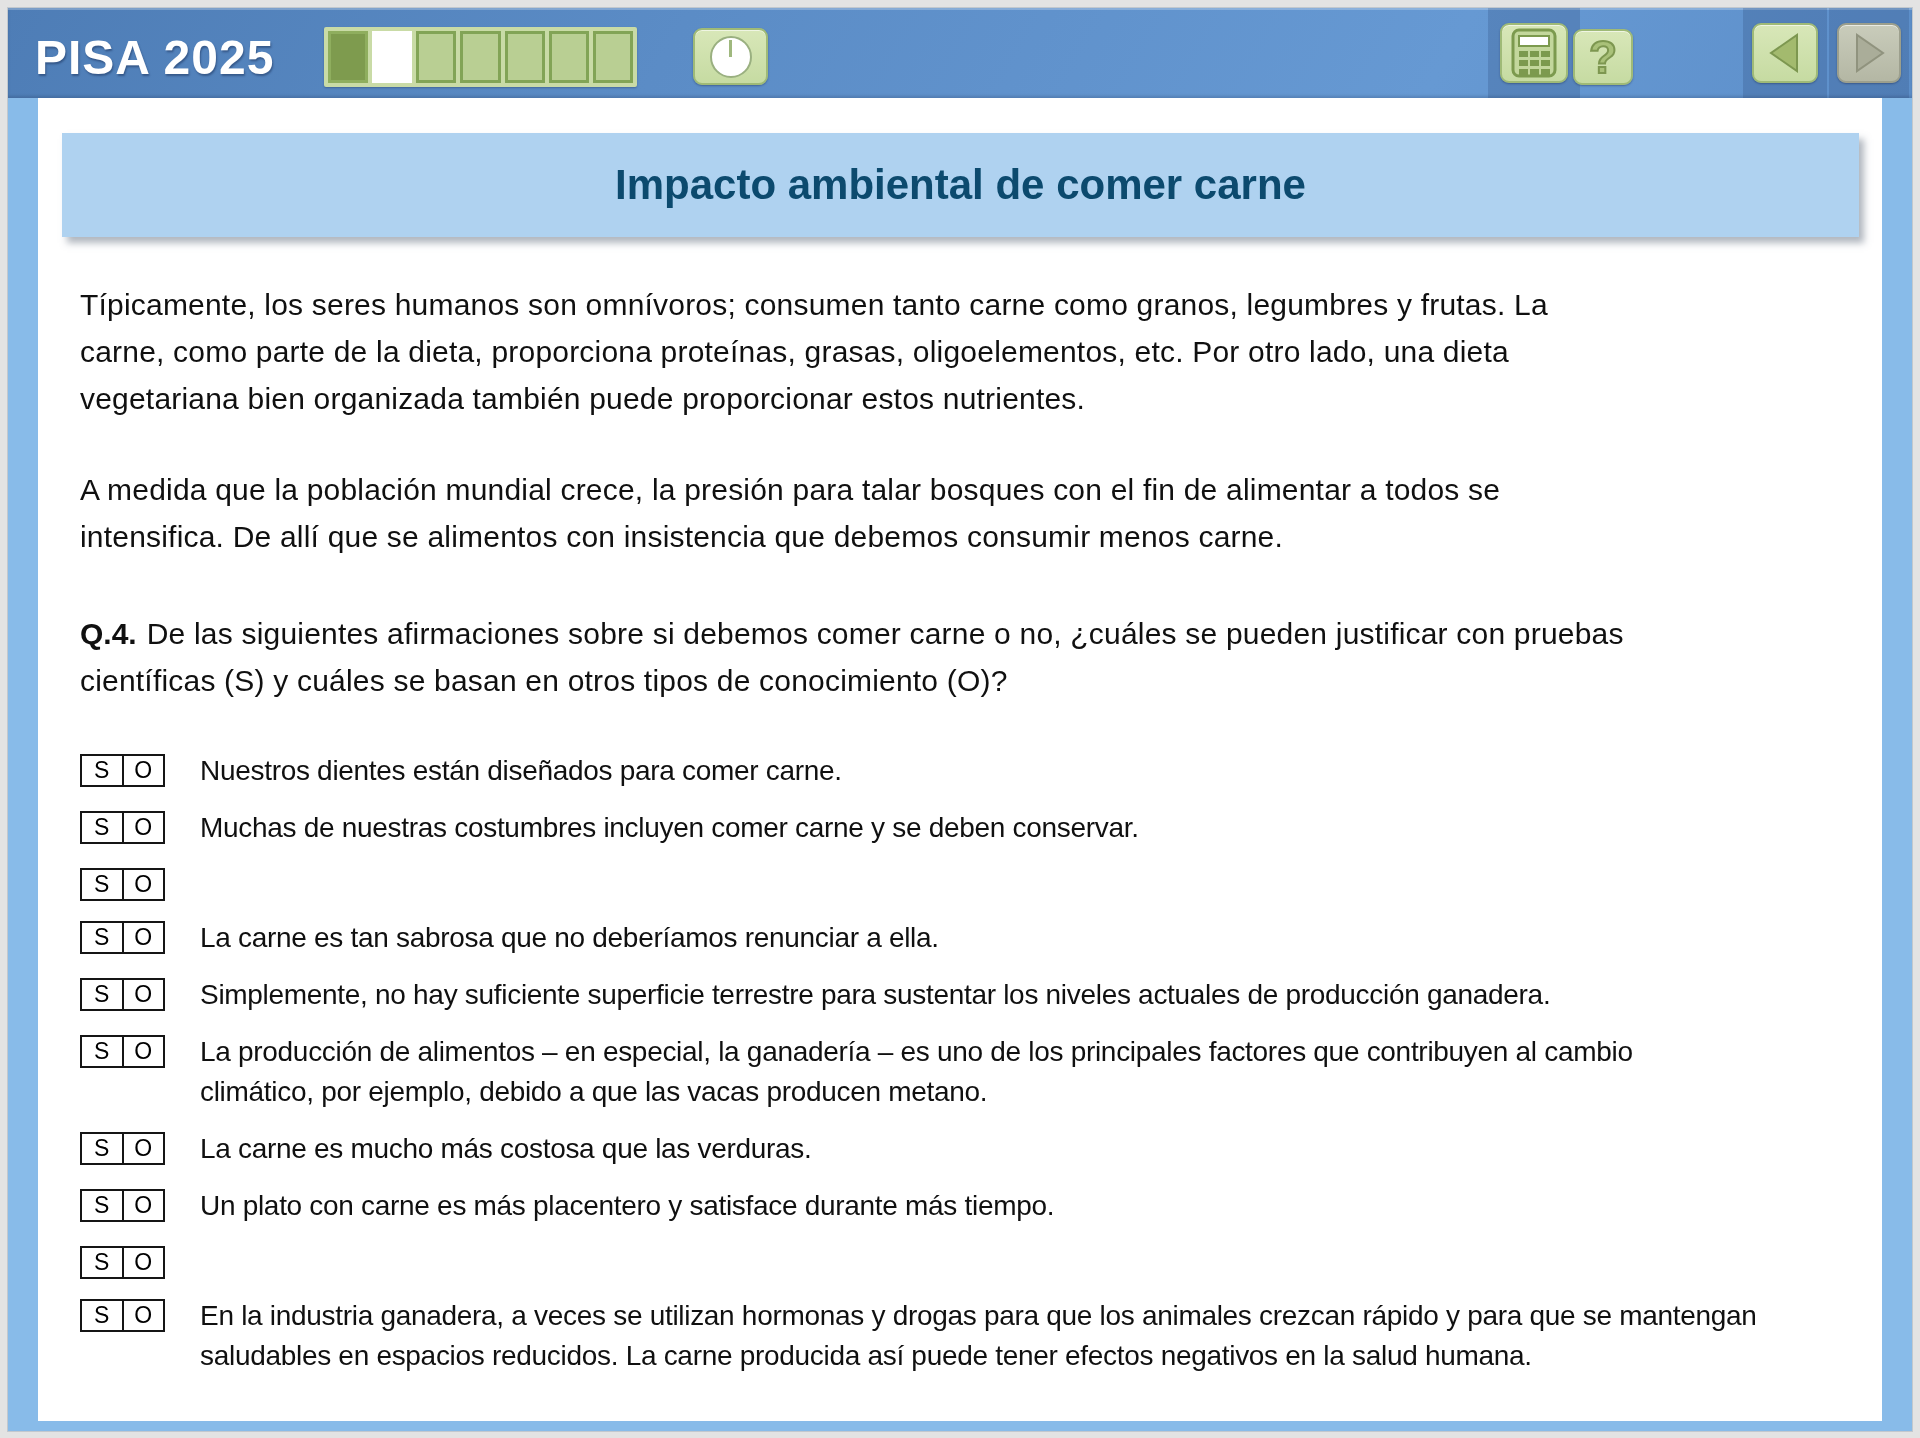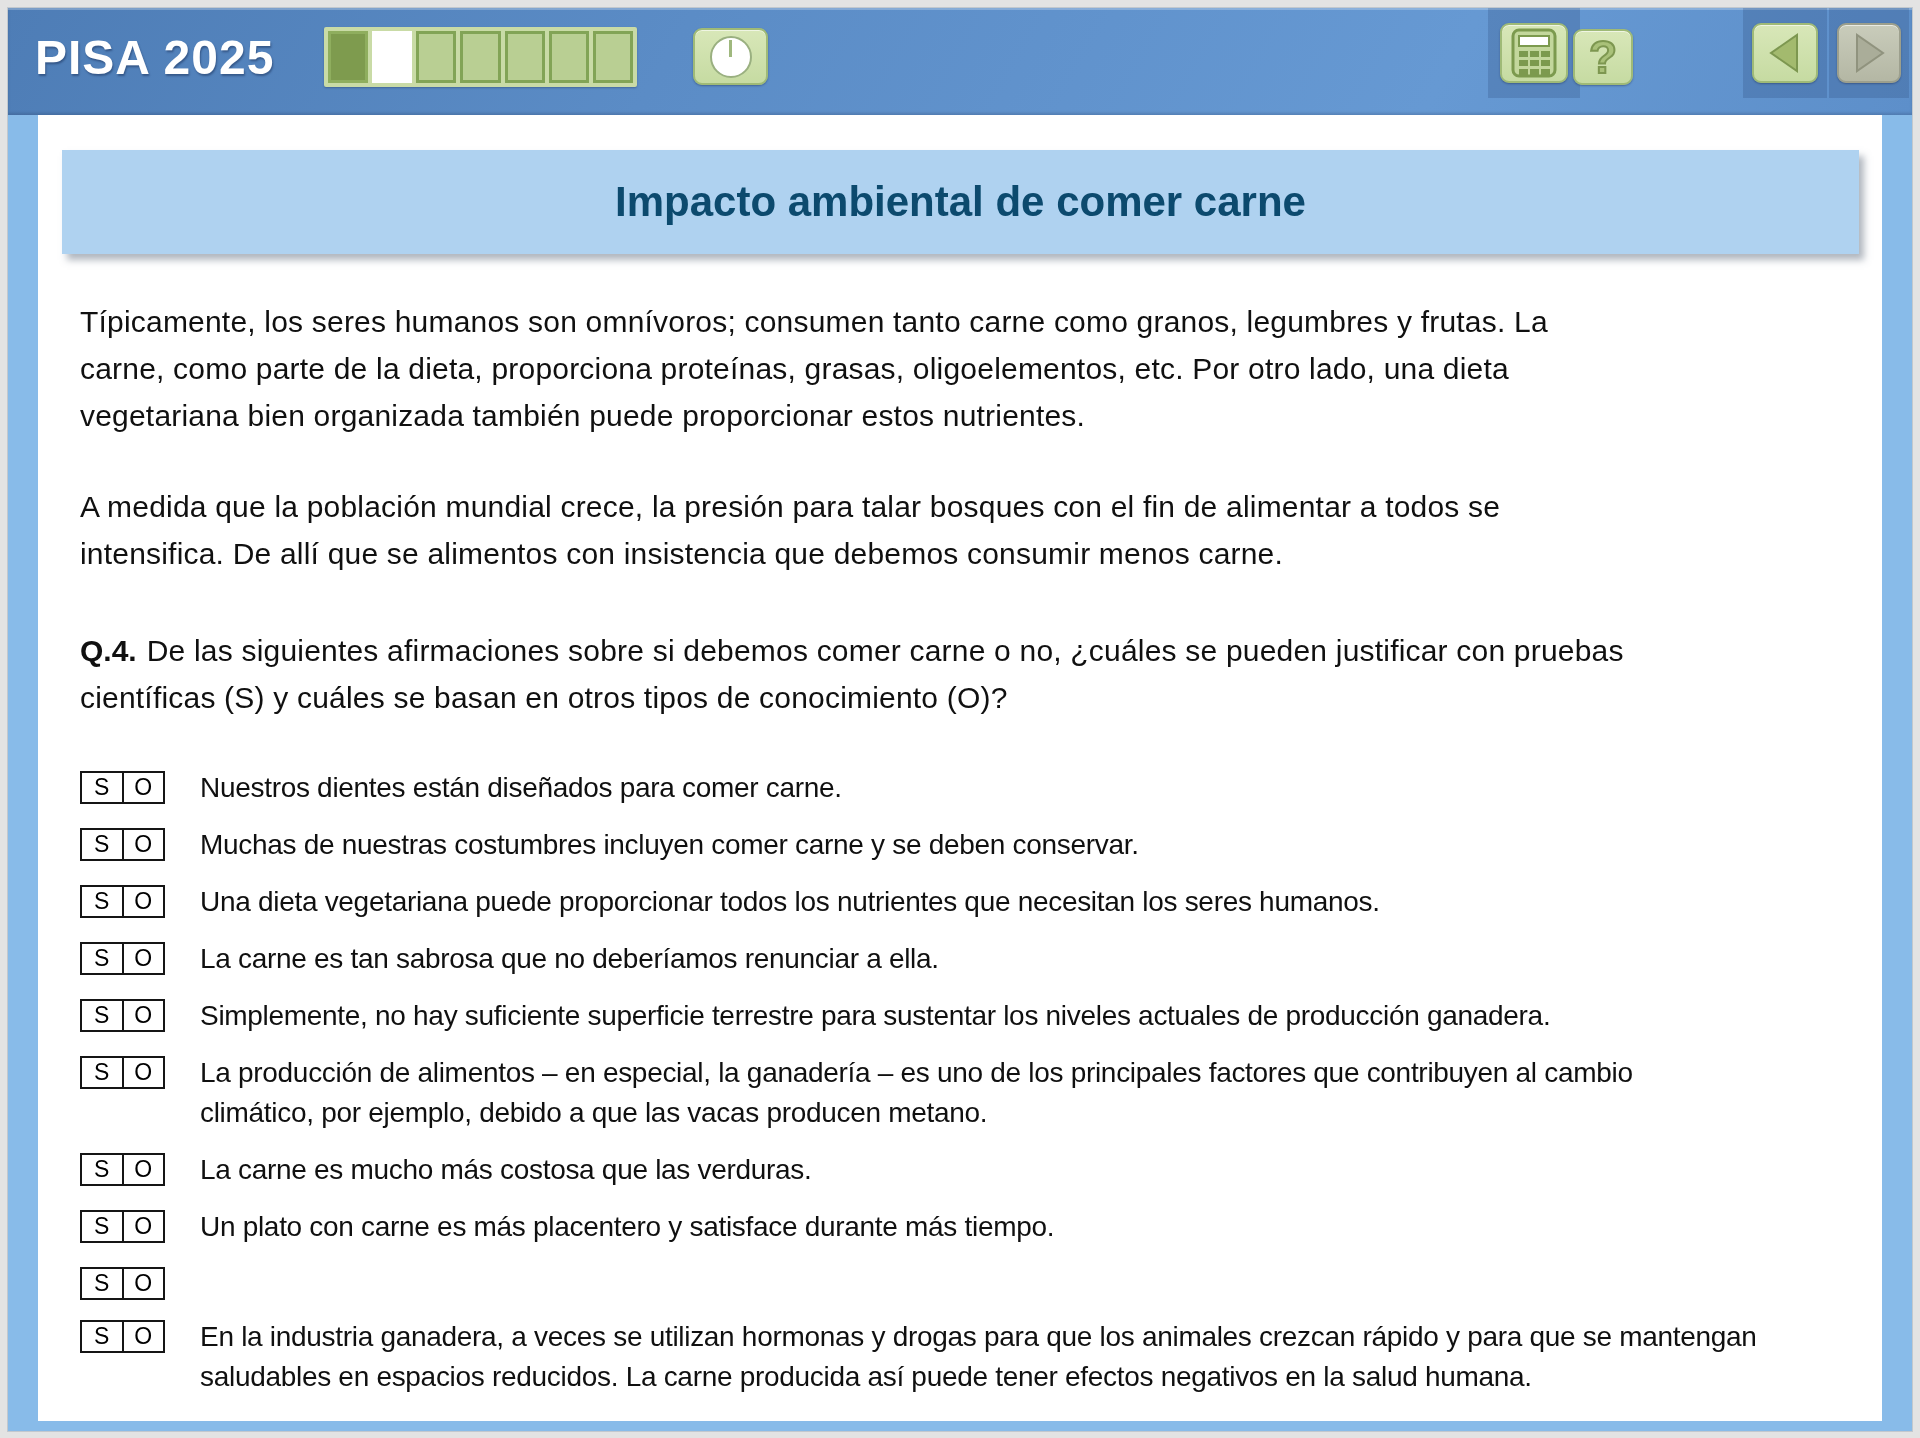--- a/index.html
+++ b/index.html
@@ -7,21 +7,21 @@
   body { background:#e3e3e3; font-family:"Liberation Sans", sans-serif; }
 
   .screen{
     position:absolute; left:8px; top:8px; width:1904px; height:1423px;
     background:#88bbe9; display:flex; flex-direction:column;
     box-shadow:0 0 0 1px #c2c8ce;
   }
 
   
   .topbar{
-    position:relative; height:107px; flex:none;
+    position:relative; height:90px; flex:none;
     background:linear-gradient(120deg,#4e7db6 0%, #5b8cc6 35%, #6699d3 75%, #5d8fca 100%);
     box-shadow:inset 0 2px 0 rgba(255,255,255,.25), inset 0 -2px 3px rgba(0,0,30,.15);
   }
   .brand{
     position:absolute; left:27px; top:22px;
     font-size:48px; font-weight:700; letter-spacing:1px; color:#ffffff;
     text-shadow:1px 2px 2px rgba(20,40,80,.45);
   }
   .progress{
     position:absolute; left:316px; top:19px; width:313px; height:60px;
@@ -199,21 +199,20 @@
               <span class="so-cell">S</span>
               <span class="so-cell">O</span>
             </div>
             <div class="so-text">Muchas de nuestras costumbres incluyen comer carne y se deben conservar.</div>
           </div>
         <div class="so-row">
             <div class="so-box">
               <span class="so-cell">S</span>
               <span class="so-cell">O</span>
             </div>
-            <div class="so-text">Una dieta vegetariana puede proporcionar todos los nutrientes que necesitan los seres humanos.</div>
           </div>
         <div class="so-row">
             <div class="so-box">
               <span class="so-cell">S</span>
               <span class="so-cell">O</span>
             </div>
             <div class="so-text">La carne es tan sabrosa que no deberíamos renunciar a ella.</div>
           </div>
         <div class="so-row">
             <div class="so-box">

